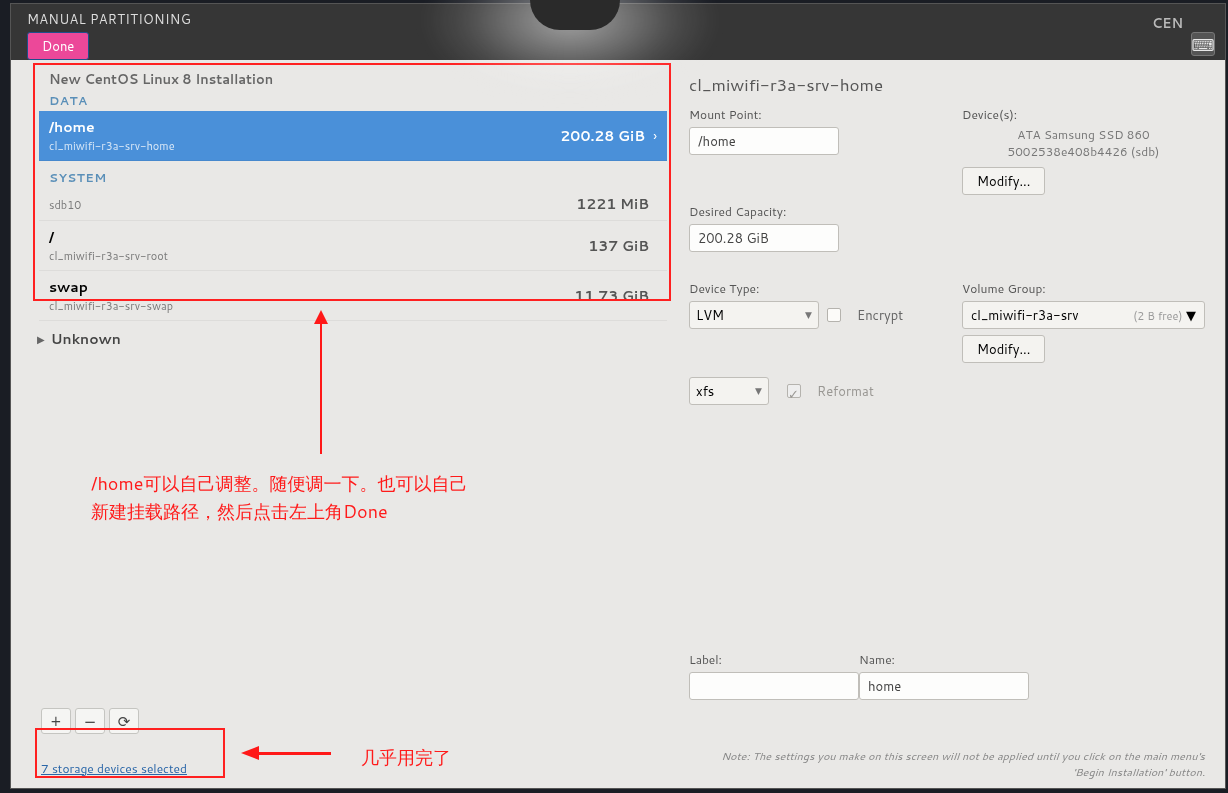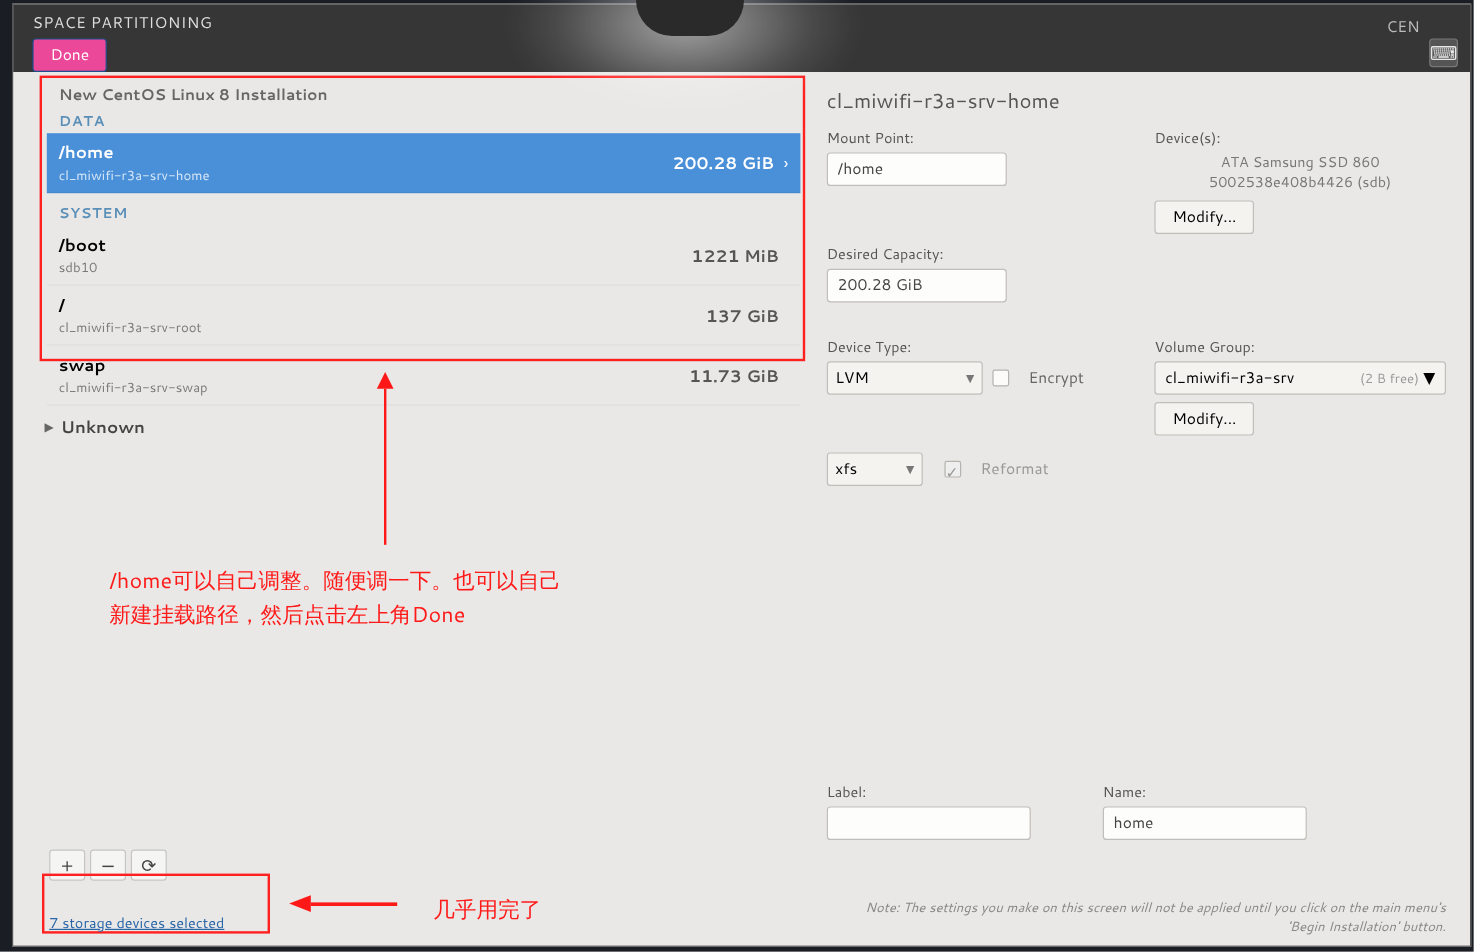--- a/index.html
+++ b/index.html
@@ -8,21 +8,21 @@
 
 .overlay-glare { position: absolute; top: -60px; left: 420px; width: 300px; height: 160px; background: radial-gradient(ellipse, rgba(255,255,255,0.55) 0%, rgba(255,255,255,0.1) 50%, transparent 70%); border-radius: 50%; filter: blur(8px); pointer-events: none; z-index: 100; }
 .lamp { position: absolute; top: 0; left: 530px; width: 90px; height: 30px; background: #2a2a2a; border-radius: 0 0 45px 45px; z-index: 101; }
 
 .app { position: absolute; top: 3px; left: 10px; right: 2px; bottom: 4px; background: #e9e8e6; display: flex; flex-direction: column; border: 1px solid #555; }
 
 .topbar { background: #363636; color: #e8e8e8; height: 56px; padding: 6px 16px 4px; display: flex; align-items: flex-start; justify-content: space-between; }
 .topbar-left { display: flex; flex-direction: column; gap: 2px; }
 .topbar-title { font-size: 13px; font-weight: 400; letter-spacing: 0.3px; color: #ddd; }
 .done-btn { background: #ec4899; color: #fff; border: 1px solid #1d4f8c; border-radius: 3px; padding: 4px 14px; font-size: 13px; cursor: pointer; width: fit-content; margin-top: 2px; }
-.topbar-right { font-size: 13px; color: #bbb; margin-top: 4px; }
+.topbar-right { font-size: 13px; color: #bbb; margin-top: 4px; font-weight: bold; }
 .help-icon { background: #555; border: 1px solid #777; border-radius: 3px; width: 24px; height: 24px; display: inline-flex; align-items: center; justify-content: center; margin-top: 22px; margin-right: -6px; }
 
 .main { flex: 1; display: flex; position: relative; }
 .left-pane { width: 660px; padding: 10px 0 0 22px; position: relative; }
 
 .scheme-title { font-size: 13px; color: #666; font-weight: 600; margin: 0 0 0 16px; }
 
 .redbox { position: absolute; top: 3px; left: 22px; right: 0; height: 238px; border: 2px solid #ff2020; pointer-events: none; }
 
 .section-tag { font-size: 12px; font-weight: 700; letter-spacing: 0.5px; color: #5a8fb8; margin: 4px 0 2px 16px; }
@@ -78,33 +78,33 @@
 .form-select .caret { font-size: 9px; color: #777; }
 .small-btn { height: 28px; border: 1px solid #c0beb9; border-radius: 3px; background: #f4f3f0; padding: 2px 14px; font-size: 13px; margin-top: 2px; cursor: pointer; }
 .device-info { font-size: 12px; color: #777; line-height: 1.4; text-align: center; }
 
 .checkbox-wrap { display: inline-flex; align-items: center; gap: 16px; font-size: 13px; color: #666; margin-left: 8px; }
 .cb { width: 14px; height: 14px; border: 1px solid #b5b3ae; border-radius: 2px; background: #fcfbf9; }
 .vg-select { flex: 1; height: 28px; border: 1px solid #c0beb9; border-radius: 3px; background: #f4f3f0; padding: 2px 8px; font-size: 13px; display: flex; align-items: center; justify-content: space-between; min-width: 200px; }
 .vg-free { font-size: 11px; color: #999; }
 .reformat { color: #9a9894; }
 
-.label-name-row { margin-top: auto; padding-top: 60px; display: flex; gap: 60px; }
+.label-name-row { margin-top: auto; padding-top: 60px; display: flex; }
 .note { text-align: right; font-size: 11px; font-style: italic; color: #888; margin-top: 48px; }
 </style>
 </head>
 <body>
 
 <div class="overlay-glare"></div>
 <div class="lamp"></div>
 
 <div class="app">
   <div class="topbar">
     <div class="topbar-left">
-      <div class="topbar-title">SPACE PARTITIONING</div>
+      <div class="topbar-title">MANUAL PARTITIONING</div>
       <button class="done-btn">Done</button>
     </div>
     <div style="display:flex;gap:8px;align-items:flex-start">
       <div class="topbar-right">CEN</div>
       <div class="help-icon">⌨</div>
     </div>
   </div>
 
   <div class="main">
     <div class="left-pane">
@@ -120,21 +120,20 @@
           </div>
           <div class="part-size">200.28 GiB</div>
           <div class="chev">›</div>
         </div>
       </div>
 
       <div class="section-tag" style="margin-top:8px">SYSTEM</div>
       <div class="part-list">
         <div class="part-row">
           <div class="part-main">
-            <div class="part-mount">/boot</div>
             <div class="part-sub">sdb10</div>
           </div>
           <div class="part-size">1221 MiB</div>
         </div>
         <div class="part-row">
           <div class="part-main">
             <div class="part-mount">/</div>
             <div class="part-sub">cl_miwifi-r3a-srv-root</div>
           </div>
           <div class="part-size">137 GiB</div>

